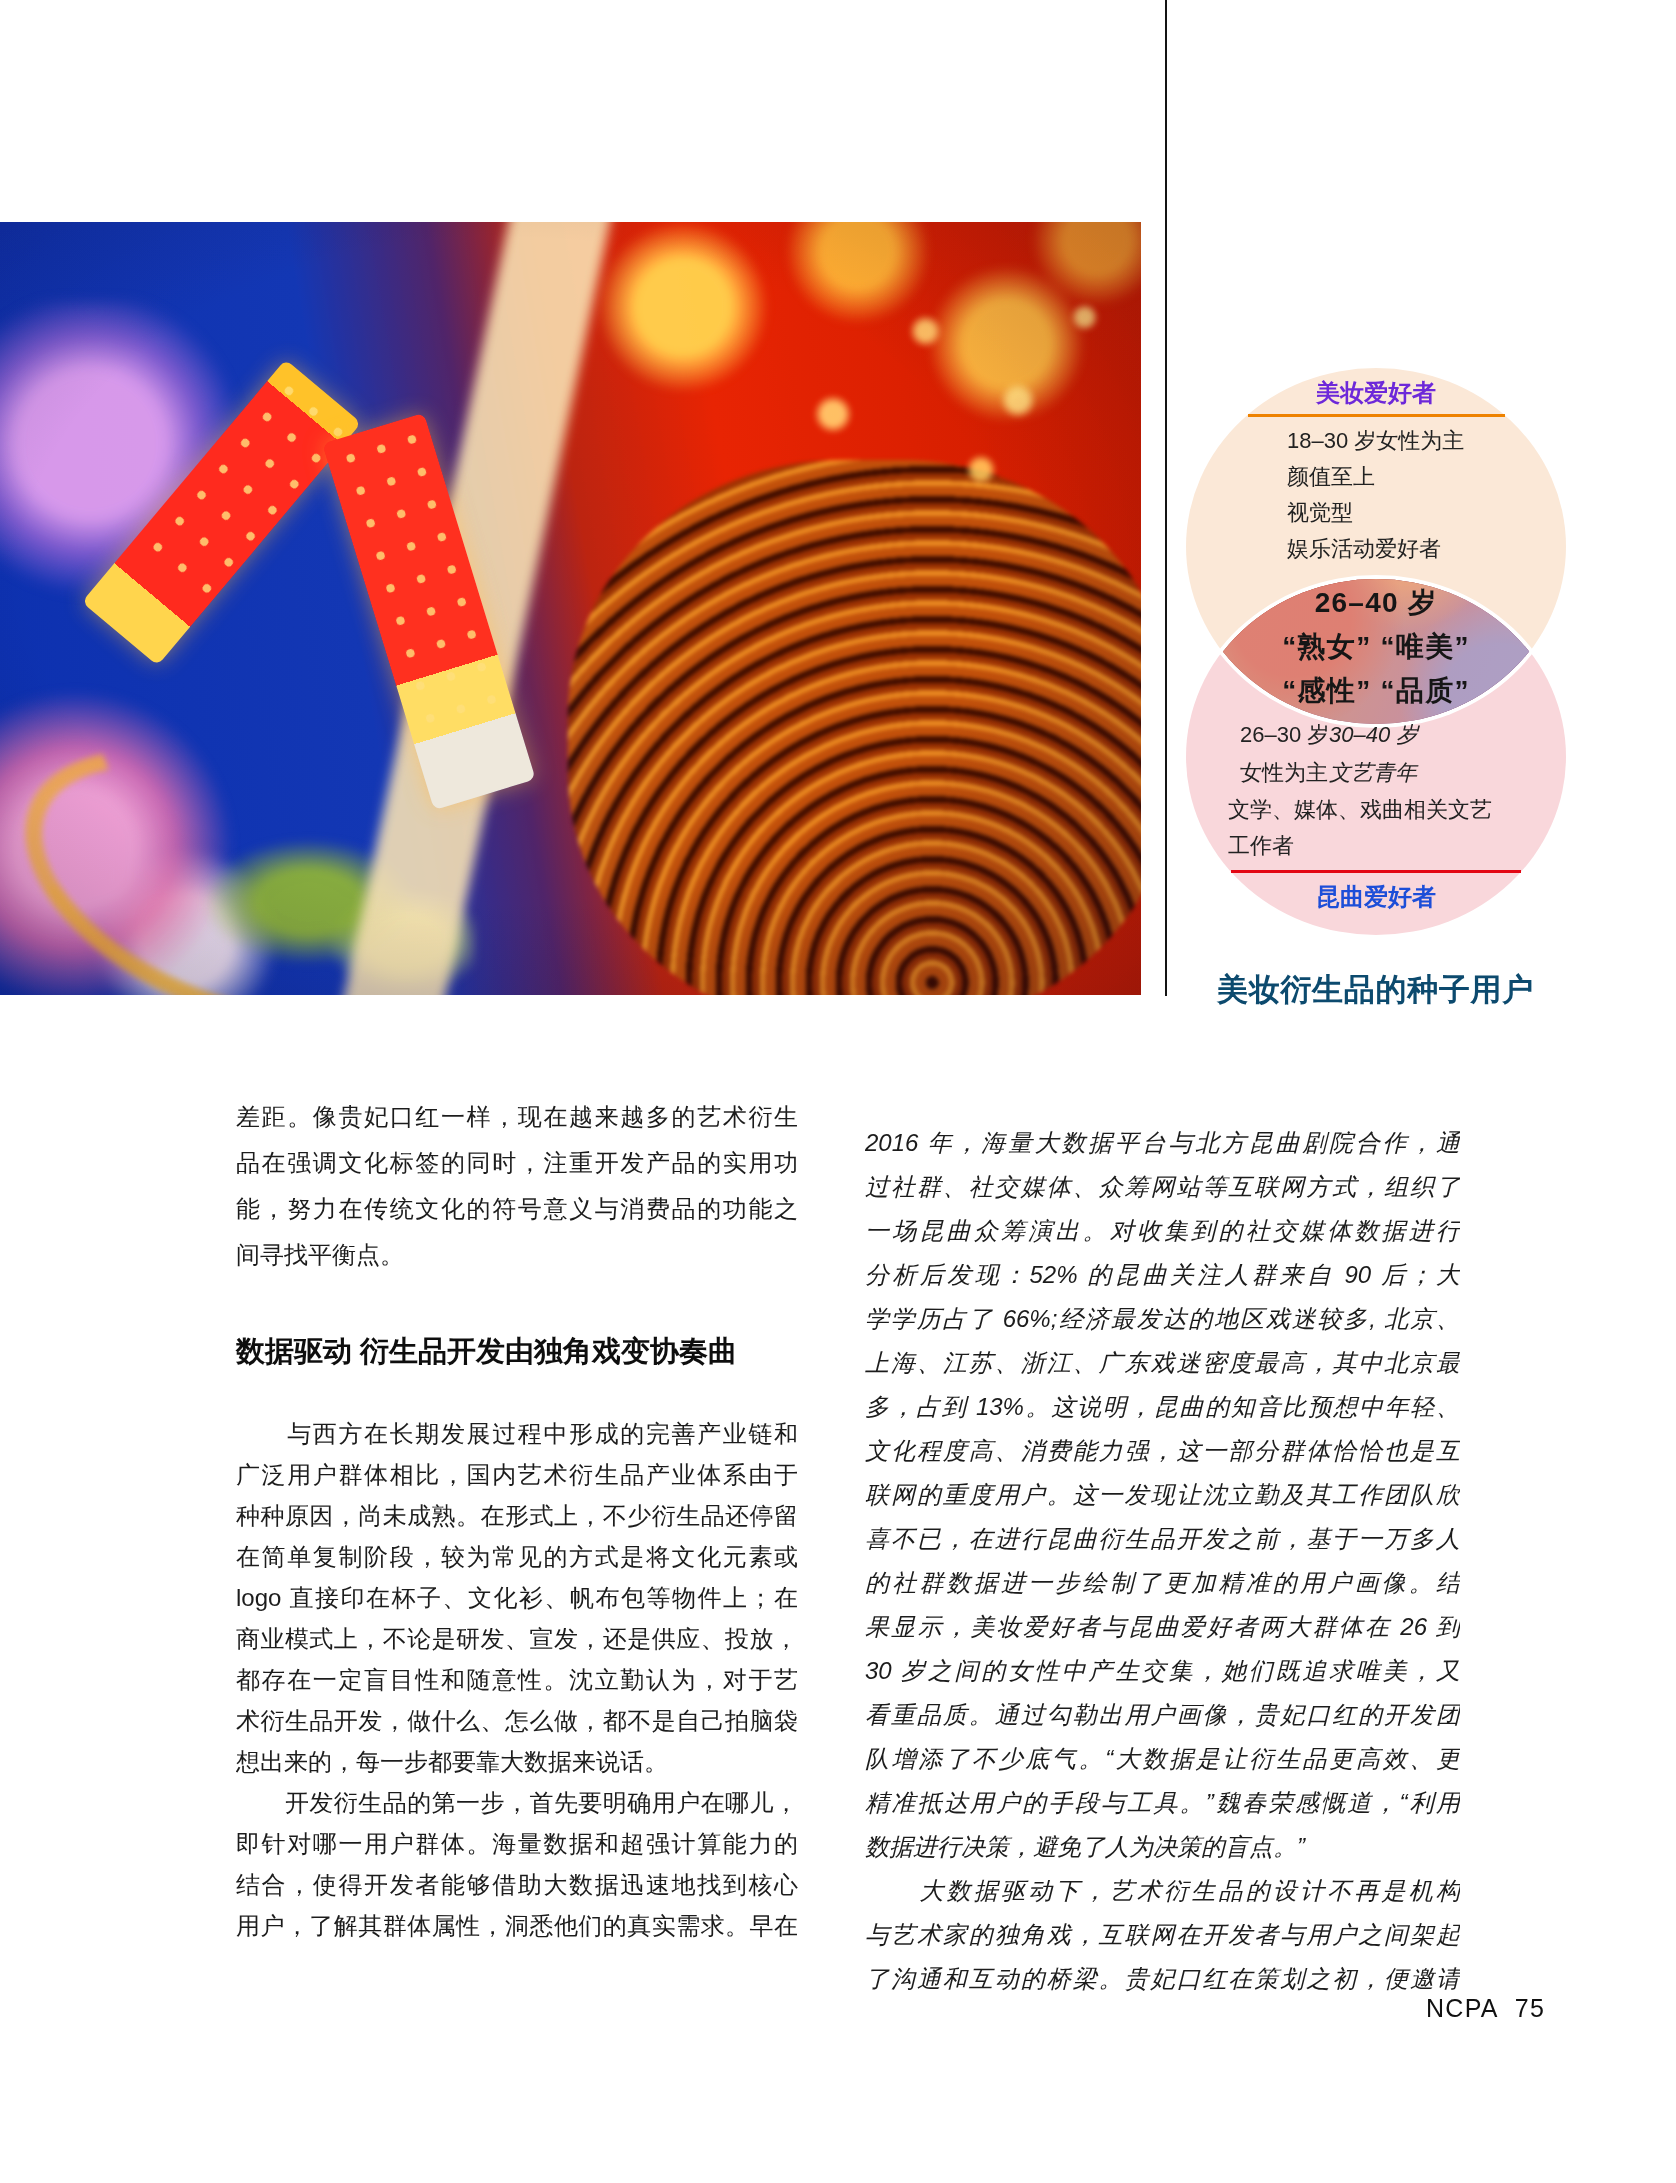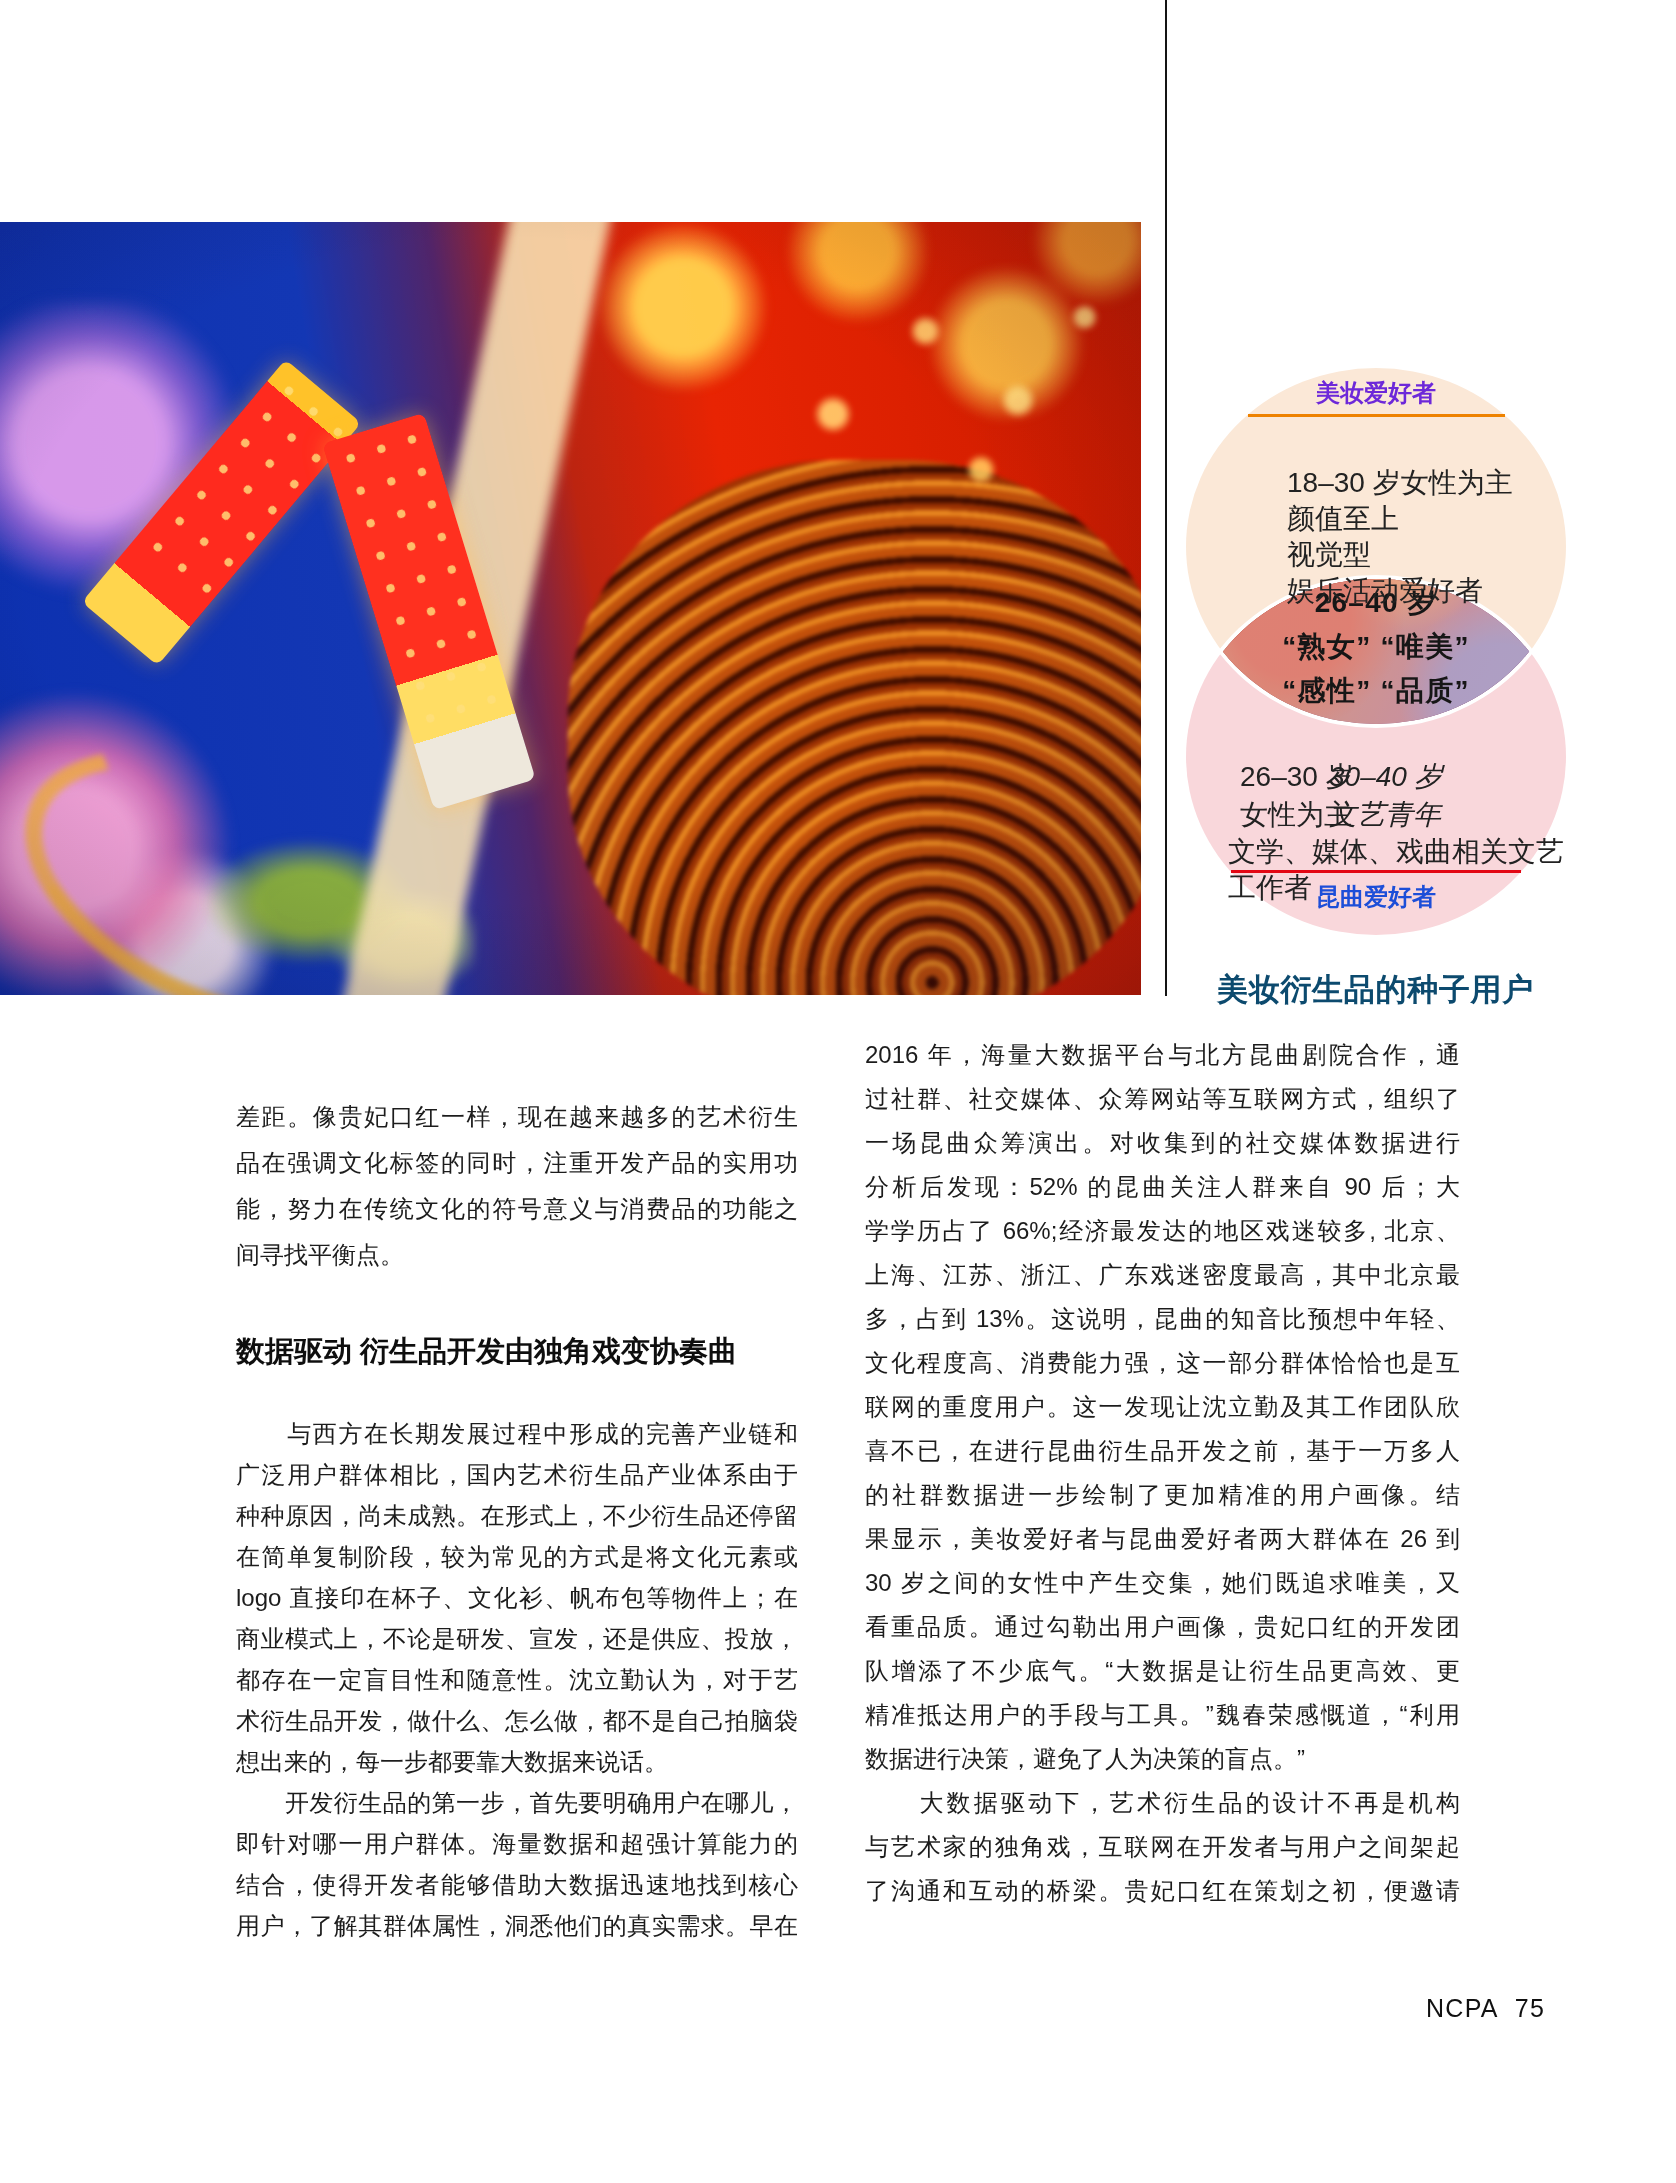--- a/index.html
+++ b/index.html
@@ -78,35 +78,35 @@
   .photo-lens-in::before { content:""; position:absolute; inset:0; background:rgba(255,255,255,.36); }
   .lens-text { position:absolute; left:0; right:0; top:213px; }
   .lens-line { text-align:center; font-weight:700; font-size:28px; line-height:44px; color:#161616; letter-spacing:1.3px; }
 
   .c-title { position:absolute; left:1186px; width:380px; text-align:center; font-weight:700; font-size:24px; line-height:26.4px; }
   .beauty-title { top:380px; color:#6d28d9; }
   .kunqu-title  { top:884px; color:#1d4ed8; }
   .rule { position:absolute; height:2.6px; }
   .orange-rule { left:1248px; top:414px; width:257px; background:#ee8200; }
   .red-rule    { left:1231px; top:870px; width:290px; background:#e30613; }
-  .traits { position:absolute; font-size:28px; color:#222;margin-top:42px; }
+  .traits { position:absolute; font-size:22px; color:#222; }
   .trait-line { line-height:36px; }
   .beauty-traits { left:1287px; top:423px; }
   .kq-colA { left:1240px; top:716px; }
   .kq-colB { left:1329px; top:716px;font-style:italic; }
   .kq-colA .trait-line, .kq-colB .trait-line { line-height:38px; }
   .kq-shared { left:1228px; top:792px; }
   .kq-shared .trait-line { line-height:36px; }
 
   .diagram-caption { position:absolute; left:1217px; top:969px; font-size:31px; font-weight:800; color:#0c4a6e; letter-spacing:0.7px; }
 
   
   .col { position:absolute; font-size:24px; color:#1c1c1c; }
   .col-left  { left:236px;  top:1094px; width:562px; }
-  .col-right { left:865px; top:1033px; width:595px; }
+  .col-right { left:865px; top:1121px; width:595px;font-style:italic; }
   .tline { text-align:justify; text-align-last:justify; overflow:hidden; }
   .tline.end { text-align-last:left; }
   .lh70 { line-height:46px; height:46px; }
   .lh62 { line-height:41px; height:41px; }
   .lh66 { line-height:44px; height:44px; }
   .subhead { margin-top:56px; font-size:29px; font-weight:800; line-height:34px; color:#0e0e0e; white-space:nowrap; }
   .para2 { margin-top:45px; }
 
   .footer { position:absolute; left:1426px; top:1994px; font-size:25px; color:#101010; letter-spacing:1.3px; word-spacing:9.2px; }
 </style>

